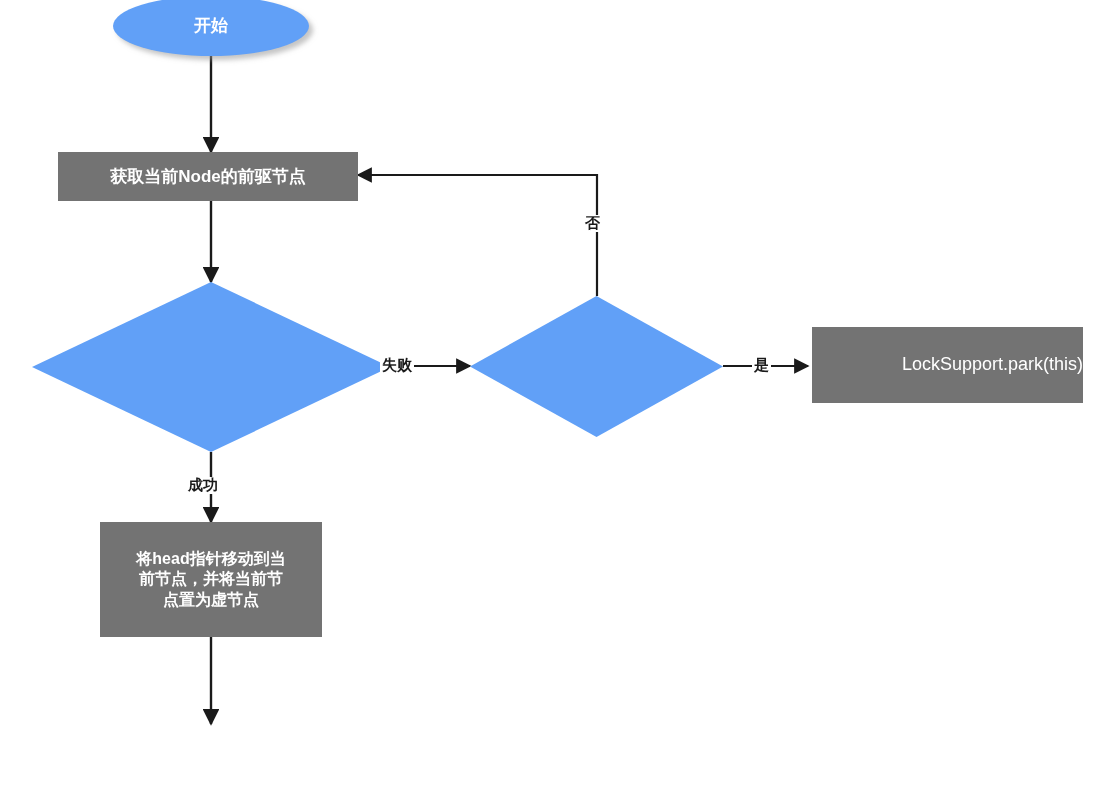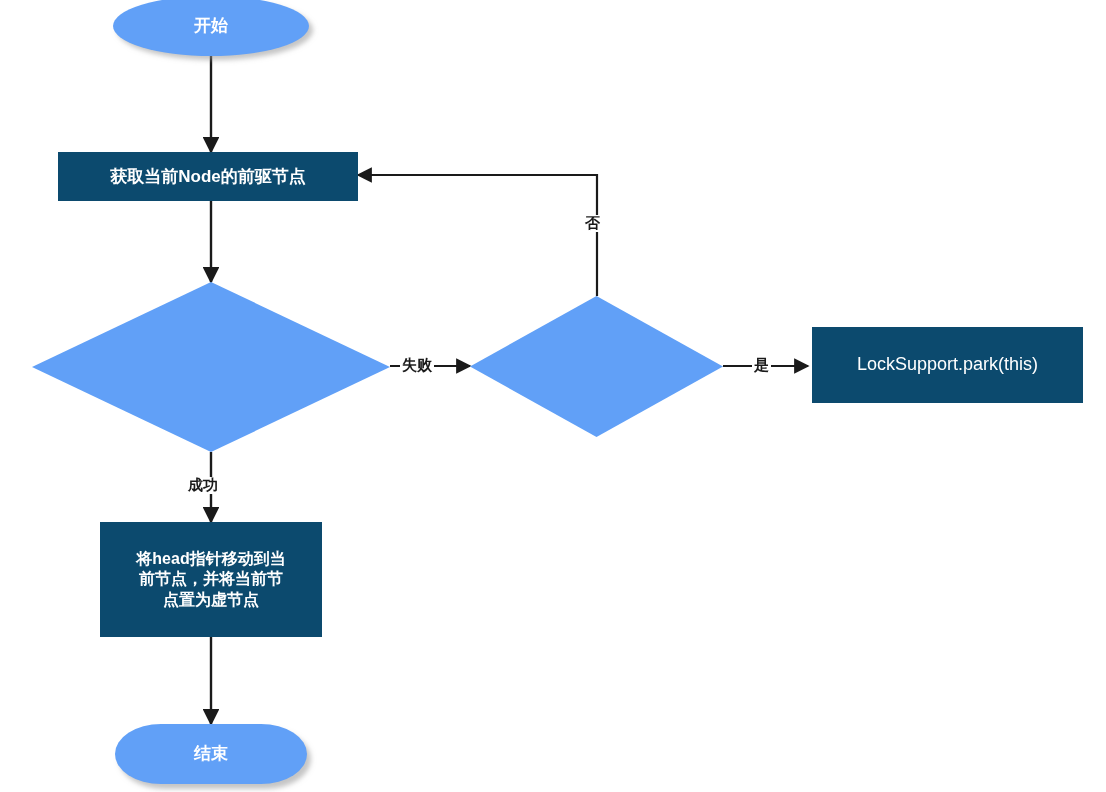--- a/index.html
+++ b/index.html
@@ -47,30 +47,31 @@
   }
   
   .term-stadium {
     background: #61A0F7;
     border-radius: 46px / 50%;
     box-shadow: 4px 5px 5px rgba(150,150,150,0.55);
     font-size: 17px;
   }
   
   .process {
-    background: #0c4a6e;
+    background: #737373;
     font-size: 17px;
   }
   .process.multiline {
     font-size: 16px;
     padding: 0 24px;
   }
   .process.mono-ish {
     font-weight: normal;
     font-size: 18px;
+    justify-content: flex-end;
   }
   
   .decision {
     background: transparent;
   }
   .decision .diamond-shape {
     position: absolute;
     left: 0;
     top: 0;
     width: 100%;
@@ -125,21 +126,21 @@
 
     <path d="M 723 366 L 808 366" stroke="#1a1a1a" stroke-width="2.2" fill="none" marker-end="url(#arrow)"></path>
 
     <path d="M 597 296 L 597 175 L 358 175" stroke="#1a1a1a" stroke-width="2.2" fill="none" marker-end="url(#arrow)"></path>
 
     <path d="M 211 452 L 211 522" stroke="#1a1a1a" stroke-width="2.4" fill="none" marker-end="url(#arrow)"></path>
 
     <path d="M 211 637 L 211 724" stroke="#1a1a1a" stroke-width="2.4" fill="none" marker-end="url(#arrow)"></path>
   </svg>
 
-  <div class="edge-label" style="left:400px; top:357px;">失败</div>
+  <div class="edge-label" style="left:380px; top:357px;">失败</div>
 
   <div class="edge-label" style="left:752px; top:357px;">是</div>
 
   <div class="edge-label" style="left:583px; top:215px;">否</div>
 
   <div class="edge-label" style="left:186px; top:477px;font-family:Liberation Serif, serif;">成功</div>
 
   <div class="node term-ellipse" style="left:113px; top:-4px; width:196px; height:60px;">
     <span>开始</span>
   </div>
@@ -159,17 +160,14 @@
   <div class="node process mono-ish" style="left:812px; top:327px; width:271px; height:76px;">
     <span>LockSupport.park(this)</span>
   </div>
 
   <div class="node process multiline" style="left:100px; top:522px; width:222px; height:115px;">
     <span>将head指针移动到当
 前节点，并将当前节
 点置为虚节点</span>
   </div>
 
-  <div class="node term-stadium" style="left:115px; top:724px; width:192px; height:60px;">
-    <span>结束</span>
-  </div>
 
 </div>
 
 </body></html>

